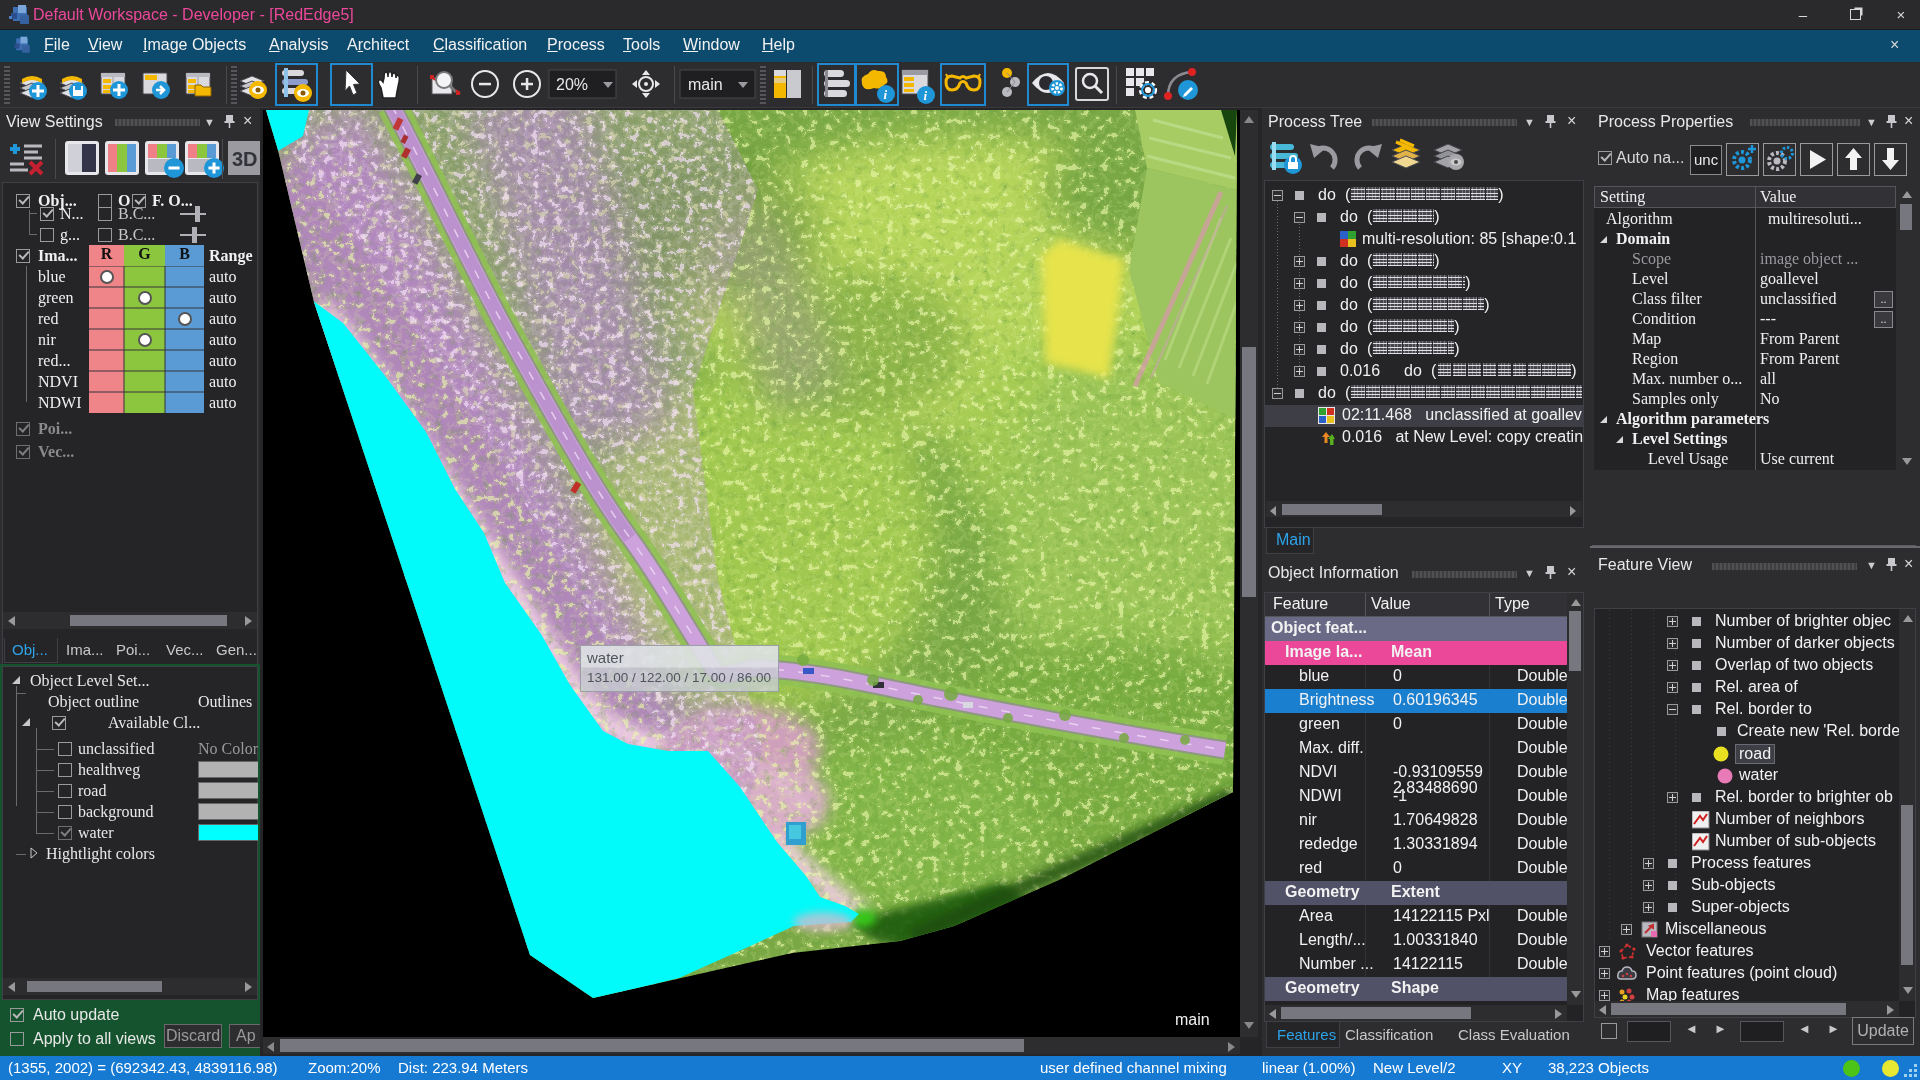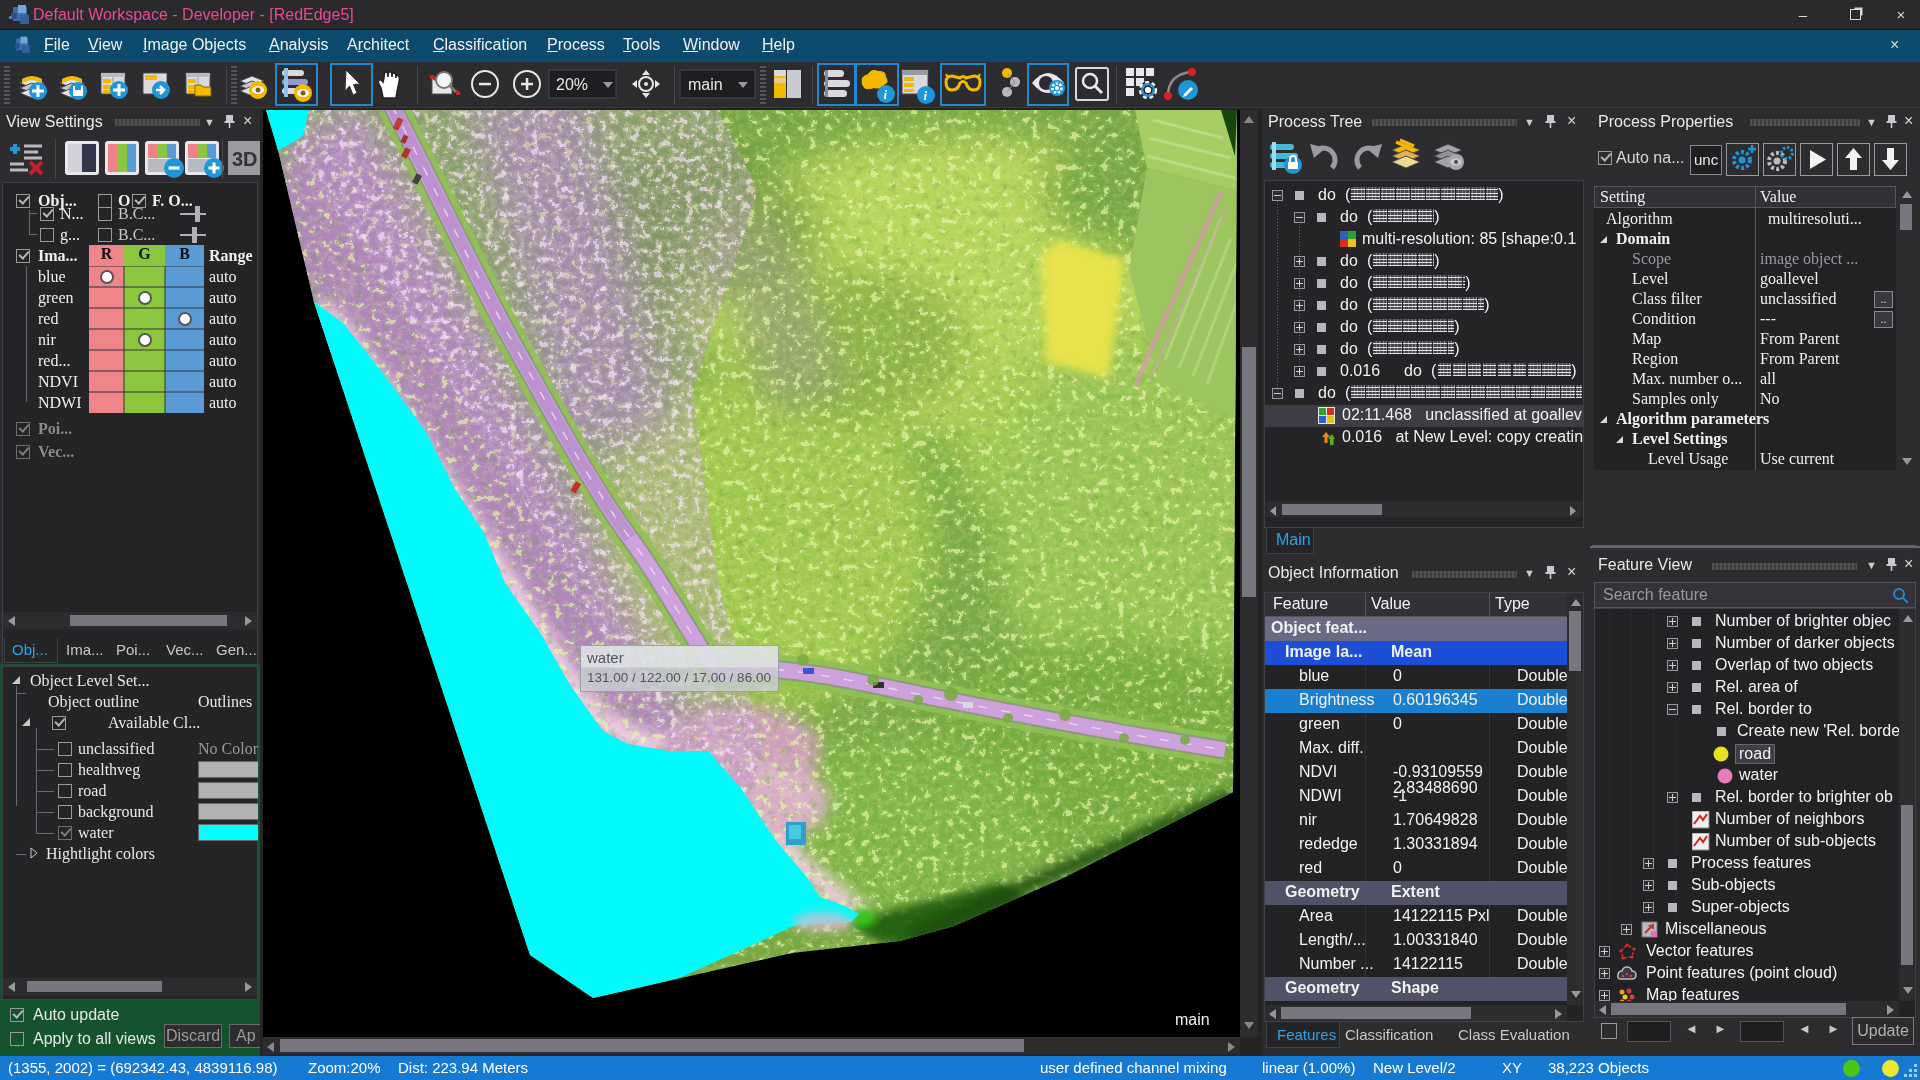--- a/index.html
+++ b/index.html
@@ -947,21 +947,21 @@
           <span class="abs" style="left:106px;">Value</span>
           <span class="abs" style="left:230px;">Type</span>
         </div>
     <div class="abs" style="left:100px;top:0;width:1px;height:24px;background:#55555a;"></div>
     <div class="abs" style="left:224px;top:0;width:1px;height:24px;background:#55555a;"></div>
     <div class="abs" style="left:100px;top:24px;width:1px;height:384px;background:#323237;"></div>
     <div class="abs" style="left:224px;top:24px;width:1px;height:384px;background:#323237;"></div>
     <div class="oirow" style="top:24px;background:#6a6a87;">
           <b class="abs" style="left:6px;top:2px;">Object feat...</b>
         </div>
-    <div class="oirow" style="top:48px;background:#1d4ed8;">
+    <div class="oirow" style="top:48px;background:#ec4899;">
           <b class="abs" style="left:20px;top:2px;">Image la...</b>
           <b class="abs" style="left:126px;top:2px;">Mean</b>
         </div>
     <div class="oirow" style="top:72px;">
           <span class="abs" style="left:34px;top:2px;">blue</span>
           <span class="abs" style="left:128px;top:2px;">0</span>
           <span class="abs" style="left:252px;top:2px;">Double</span>
         </div>
     <div class="oirow" style="top:96px;background:#1b7fd0;">
           <span class="abs" style="left:34px;top:2px;">Brightness</span>
@@ -1048,27 +1048,20 @@
   <div class="abs" style="left:0;top:0;width:330px;height:2px;background:#6a6a6e;"></div>
   <div class="panel-title abs" style="left:8px;top:10px;">Feature View</div>
   <div class="grip" style="left:122px;top:17px;width:145px;"></div>
   <div class="parr abs" style="left:276px;top:13px;">▼</div>
   <div class="pin abs" style="left:296px;top:11px;"><svg width="11" height="15" viewBox="0 0 11 15">
           <path d="M2 1 h7 v6 h-7 z" fill="#c8c8cc"></path>
           <rect x="0.5" y="7" width="10" height="2" fill="#c8c8cc"></rect>
           <rect x="4.7" y="9" width="1.6" height="5" fill="#c8c8cc"></rect>
         </svg></div>
   <div class="panel-x abs" style="left:314px;top:9px;">×</div>
-  <div class="abs" style="left:4px;top:36px;width:322px;height:26px;background:#333338;border:1px solid #55555c;">
-    <span style="position:absolute;left:8px;top:3px;color:#9a9a9a;font-size:16px;">Search feature</span>
-    <svg style="position:absolute;right:4px;top:3px" width="20" height="20" viewBox="0 0 20 20">
-          <circle cx="8" cy="8" r="5" fill="none" stroke="#1f8ad2" stroke-width="2"></circle>
-          <line x1="12" y1="12" x2="17" y2="17" stroke="#1f8ad2" stroke-width="2"></line>
-        </svg>
-  </div>
   <div id="fv-tree" class="abs" style="left:4px;top:62px;width:322px;height:410px;background:#232326;border:1px solid #3f3f46;overflow:hidden;">
     <div class="abs" style="left:14px;top:0;width:80px;height:330px;background-image:repeating-linear-gradient(0deg,#55555a 0 1px,transparent 1px 4px);background-size:1px 100%;background-repeat:repeat-x;background-position:0 0;opacity:.5;-webkit-mask-image:repeating-linear-gradient(90deg,#000 0 1px,transparent 1px 22px);"></div>
     <div class="fvrow" style="top:2px;">
           <div class="xbox plus" style="left:72px;top:5px;"></div>
           <div class="sq" style="left:97px;top:6px;"></div>
           <span class="abs" style="left:120px;top:1px;">Number of brighter objec</span>
         </div>
     <div class="fvrow" style="top:24px;">
           <div class="xbox plus" style="left:72px;top:5px;"></div>
           <div class="sq" style="left:97px;top:6px;"></div>

